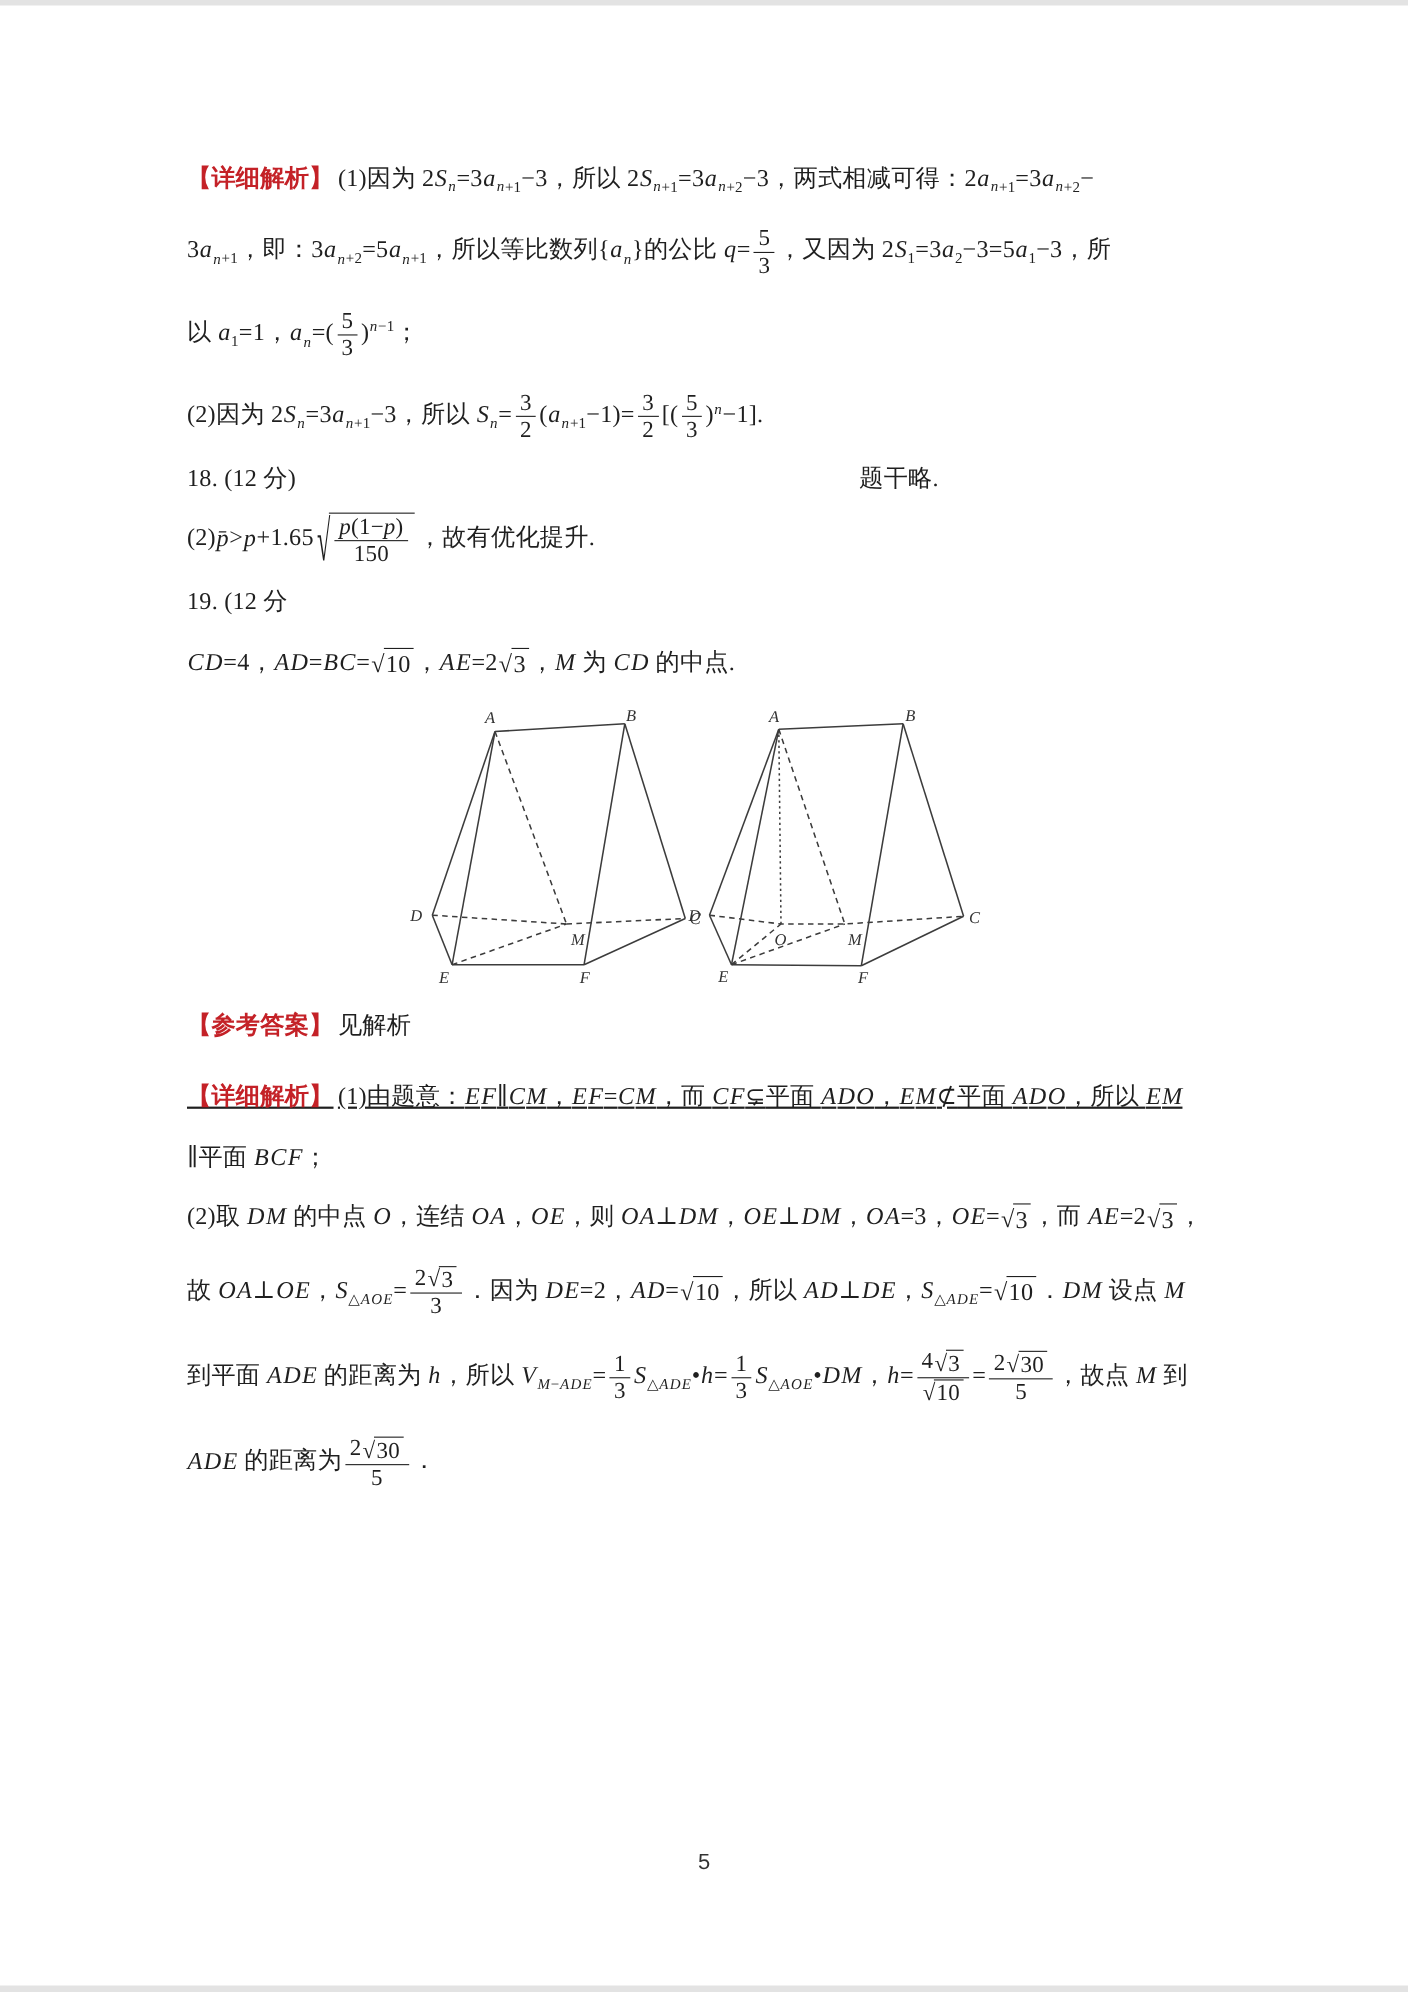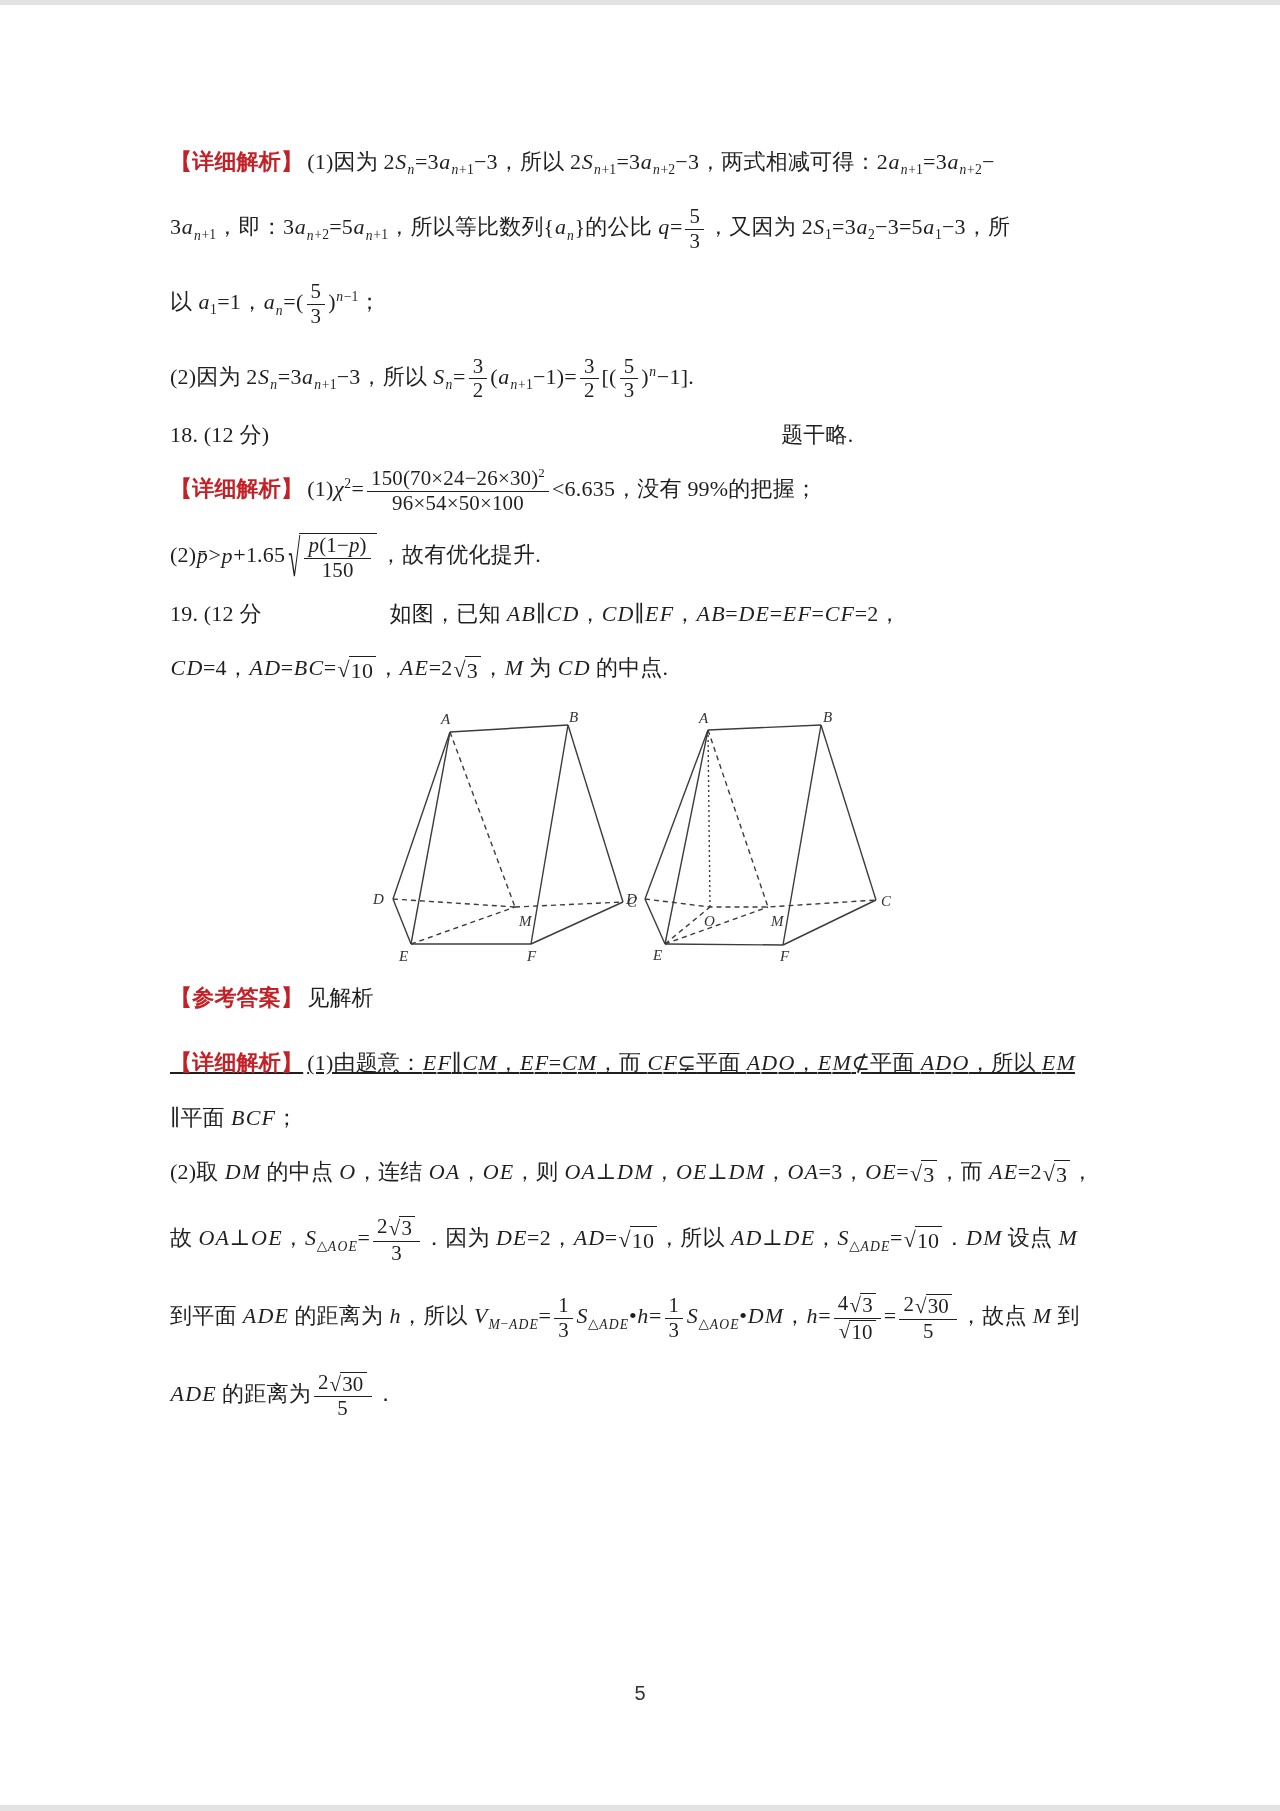--- a/index.html
+++ b/index.html
@@ -74,36 +74,31 @@
         <span class="fd">3</span>
       </span><span class="mm">)<sup><i>n</i></sup>−1].</span></div>
 
   <div class="line row mb-sm">
     <span>18. (12 分)</span>
     <span class="gap18"></span>
     <span>题干略.</span>
   </div>
 
 
-  <div class="line mb-sm"><span class="rl">【详细解析】</span><span class="mline"><span class="cn">(1)</span><span class="mm"><i>χ</i><sup>2</sup>=</span><span class="frac">
-          <span class="fn">150(70×24−26×30)<sup>2</sup></span>
-          <span class="fd">96×54×50×100</span>
-        </span><span class="mm">&lt;6.635</span><span class="cn">，没有 99%的把握；</span></span></div>
   <div class="line mb-sm"><span class="cn">(2)</span><span class="mm"><i>p̄</i>&gt;<i>p</i>+1.65</span><span class="sq tall">
         <span class="sqsym">√</span>
         <span class="sqbar"><span class="frac">
             <span class="fn"><i>p</i>(1−<i>p</i>)</span>
             <span class="fd">150</span>
           </span></span>
       </span><span class="cn">，故有优化提升.</span></div>
 
   <div class="line row">
     <span>19. (12 分</span>
     <span class="gap19"></span>
-    <span class="mline"><span class="cn">如图，已知 </span><span class="mm"><i>A</i><i>B</i>∥<i>C</i><i>D</i></span><span class="cn">，</span><span class="mm"><i>C</i><i>D</i>∥<i>E</i><i>F</i></span><span class="cn">，</span><span class="mm"><i>A</i><i>B</i>=<i>D</i><i>E</i>=<i>E</i><i>F</i>=<i>C</i><i>F</i>=2</span><span class="cn">，</span></span>
   </div>
   <div class="line"><span class="mm"><i>C</i><i>D</i>=4</span><span class="cn">，</span><span class="mm"><i>A</i><i>D</i>=<i>B</i><i>C</i>=</span><span class="sq">
         <span class="sqsym">√</span>
         <span class="sqbar">10</span>
       </span><span class="cn">，</span><span class="mm"><i>A</i><i>E</i>=2</span><span class="sq">
         <span class="sqsym">√</span>
         <span class="sqbar">3</span>
       </span><span class="cn">，</span><span class="mm"><i>M</i></span><span class="cn"> 为 </span><span class="mm"><i>C</i><i>D</i></span><span class="cn"> 的中点.</span></div>
 
   <div class="figrow">

